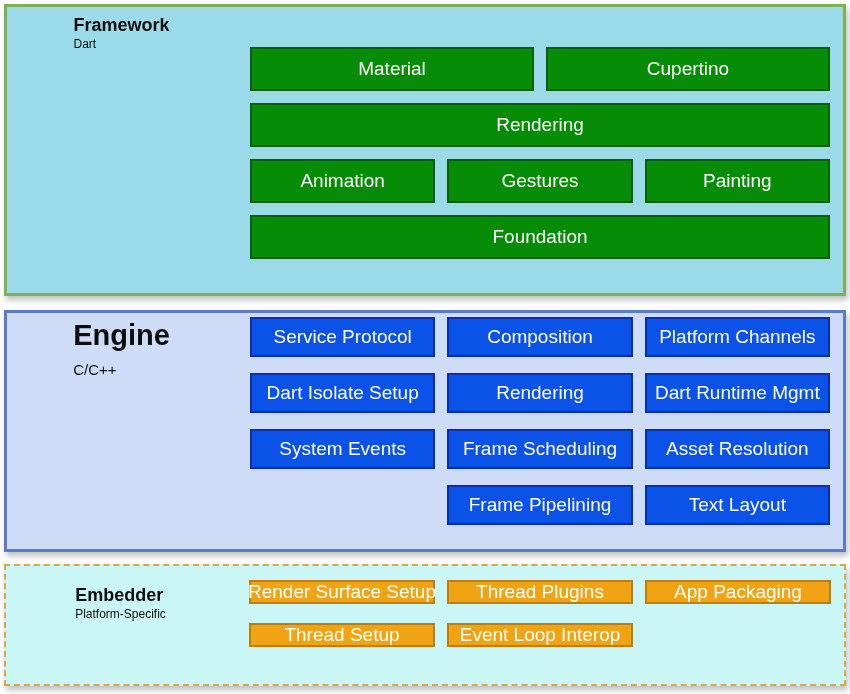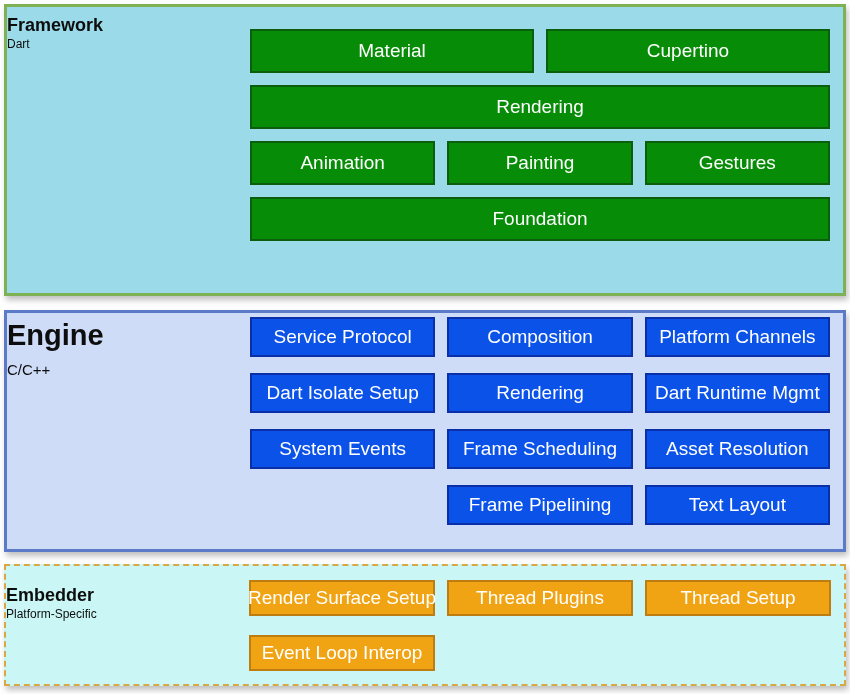--- a/index.html
+++ b/index.html
@@ -13,50 +13,50 @@
     position: absolute; left: 4px; width: 842px;
     display: flex;
     box-shadow: 2px 4px 6px rgba(0,0,0,0.25);
   }
   .framework { top: 4px;   height: 292px; background: #9adae9; border: 3px solid #7db154; }
   .engine    { top: 310px; height: 242px; background: #cedcf8; border: 3px solid #5b7ac7; }
   .embedder  { top: 564px; height: 122px; background: #caf7f6; border: 2px dashed #d8a845; }
 
   .gutter {
     width: 243px; flex: none;
-    display: flex; justify-content: flex-start;
+    display: flex; justify-content: center;
     padding-right: 14px;
   }
   .framework .gutter { padding-top: 7px; }
   .engine    .gutter { padding-top: 6px; }
   .embedder  .gutter { padding-top: 18px; }
   .label-block { text-align: left; }
 
   .title    { font-weight: bold; color: #0d0d0d; font-size: 18px; line-height: 1.25; }
   .engine .title { font-size: 29px; line-height: 1.15; }
   .subtitle { font-size: 12px; color: #0d0d0d; line-height: 1.3; }
   .engine .subtitle { font-size: 15px; margin-top: 8px; }
 
   .content {
     flex: 1;
     display: grid; grid-template-columns: repeat(6, 1fr);
     column-gap: 12px; align-content: start;
     padding-right: 13px;
   }
-  .framework .content { padding-top: 22px;  row-gap: 12px; }
+  .framework .content { padding-top: 22px;  row-gap: 12px; margin-top: 18px; }
   .engine    .content { padding-top: 4px; row-gap: 16px; }
   .embedder  .content { padding-top: 14px; row-gap: 19px; }
 
   .box {
     display: flex; align-items: center; justify-content: center;
     color: #ffffff; font-size: 19px; white-space: nowrap;
   }
   .framework .box { height: 44px; background: #078c07; border: 2px solid #0b5e0b; }
   .engine    .box { height: 40px; background: #0b52e8; border: 2px solid #0b2fa8; }
-  .embedder  .box { height: 36px; background: #f0a413; border: 2px solid #bd7d10; }
+  .embedder  .box { height: 24px; background: #f0a413; border: 2px solid #bd7d10; }
 
   .span2 { grid-column: span 2; }
   .span3 { grid-column: span 3; }
   .span6 { grid-column: span 6; }
   .spacer { height: 0; border: none; background: transparent; }
 </style>
 </head>
 <body>
 
 <div class="section framework">
@@ -64,22 +64,22 @@
     <div class="label-block">
       <div class="title">Framework</div>
       <div class="subtitle">Dart</div>
     </div>
   </div>
   <div class="content">
     <div class="box span3">Material</div>
     <div class="box span3">Cupertino</div>
     <div class="box span6">Rendering</div>
     <div class="box span2">Animation</div>
+    <div class="box span2">Gestures</div>
     <div class="box span2">Painting</div>
-    <div class="box span2">Gestures</div>
     <div class="box span6">Foundation</div>
   </div>
 </div>
 
 <div class="section engine">
   <div class="gutter">
     <div class="label-block">
       <div class="title">Engine</div>
       <div class="subtitle">C/C++</div>
     </div>
@@ -103,16 +103,17 @@
 <div class="section embedder">
   <div class="gutter">
     <div class="label-block">
       <div class="title">Embedder</div>
       <div class="subtitle">Platform-Specific</div>
     </div>
   </div>
   <div class="content">
     <div class="box span2">Render Surface Setup</div>
     <div class="box span2">Thread Plugins</div>
+    <div class="box span2">App Packaging</div>
     <div class="box span2">Thread Setup</div>
     <div class="box span2">Event Loop Interop</div>
   </div>
 </div>
 
 </body></html>

